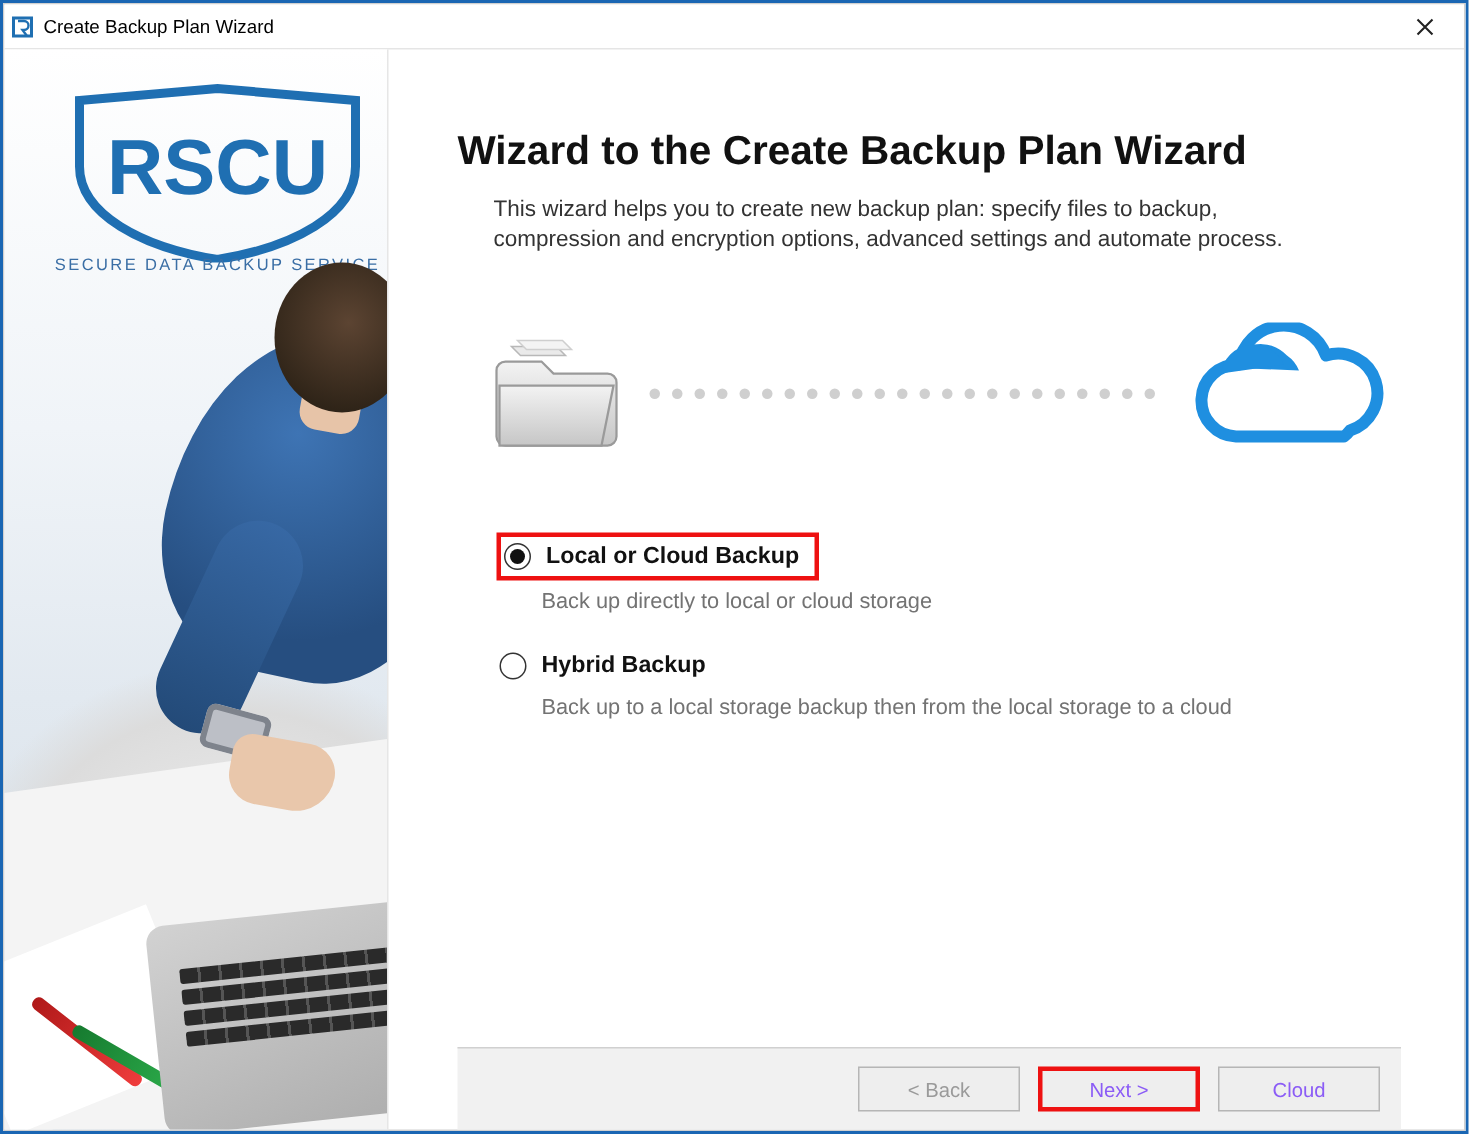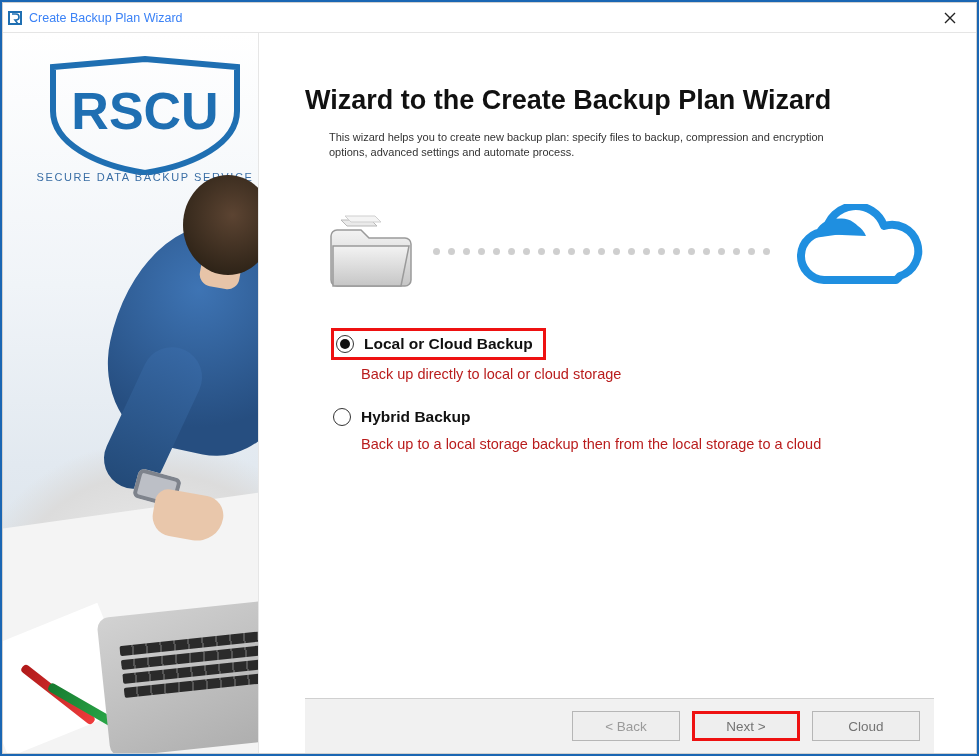--- a/index.html
+++ b/index.html
@@ -27,21 +27,21 @@
     background: #fff;
     border-bottom: 1px solid #e5e5e5;
   }
   .titlebar .appicon {
     width: 16px; height: 16px;
     display: inline-flex; align-items: center; justify-content: center;
     margin-right: 6px;
   }
   .titlebar .title {
     font-size: 12.5px;
-    color: #3b82f6;
+    color: #000000;
     flex: 1;
   }
   .titlebar .close {
     width: 44px; height: 28px;
     display: flex; align-items: center; justify-content: center;
     font-size: 14px; color: #333;
     cursor: pointer;
   }
   .body {
     flex: 1;
@@ -132,21 +132,21 @@
     position: relative;
     display: flex; flex-direction: column;
   }
   h1 {
     font-size: 27px;
     font-weight: 700;
     color: #111;
     margin-bottom: 14px;
   }
   .intro {
-    font-size: 11px;
+    font-size: 15px;
     color: #333;
     line-height: 1.35;
     padding-left: 24px;
     max-width: 560px;
   }
   .illustration-row {
     margin: 44px 0 28px 18px;
     display: flex;
     align-items: center;
     gap: 0;
@@ -157,48 +157,48 @@
   .cloud-svg { width: 150px; height: 96px; }
 
   .options { margin-left: 26px; }
   .option { margin-bottom: 22px; }
   .opt-head {
     display: inline-flex;
     align-items: center;
     gap: 10px;
     padding: 4px 10px 4px 2px;
   }
-  .highlight-red { border: 3px solid #e11; }
+  .highlight-red { border: 3px solid #e11; margin-top: 16px; }
   .radio {
     width: 18px; height: 18px; border: 1.5px solid #333; border-radius: 50%;
     display: inline-flex; align-items: center; justify-content: center;
     background: #fff;
     cursor: pointer;
   }
   .radio.checked::after {
     content: ""; width: 10px; height: 10px; border-radius: 50%; background: #111;
   }
   .opt-label { font-weight: 700; font-size: 15.5px; color: #111; }
-  .opt-desc { font-size: 14.5px; color: #b91c1c; margin: 6px 0 0 30px; }
+  .opt-desc { font-size: 14.5px; color: #737373; margin: 6px 0 0 30px; }
 
   .footer {
     border-top: 1px solid #d0d0d0;
     background: #f1f1f1;
     padding: 12px 14px;
     display: flex;
     justify-content: flex-end;
     gap: 12px;
     align-items: center;
   }
   .btn {
     min-width: 108px; height: 30px;
     border: 1px solid #b6b6b6;
     background: #eee;
     font-size: 13.5px;
-    color: #737373;
+    color: #8b5cf6;
     display: inline-flex; align-items: center; justify-content: center;
     cursor: pointer;
   }
   .btn.disabled { color: #9a9a9a; cursor: default; }
   .btn.primary-outline { border: 3px solid #e11; background:#eee; }
 </style>
 </head>
 <body>
 
 <div class="window">

